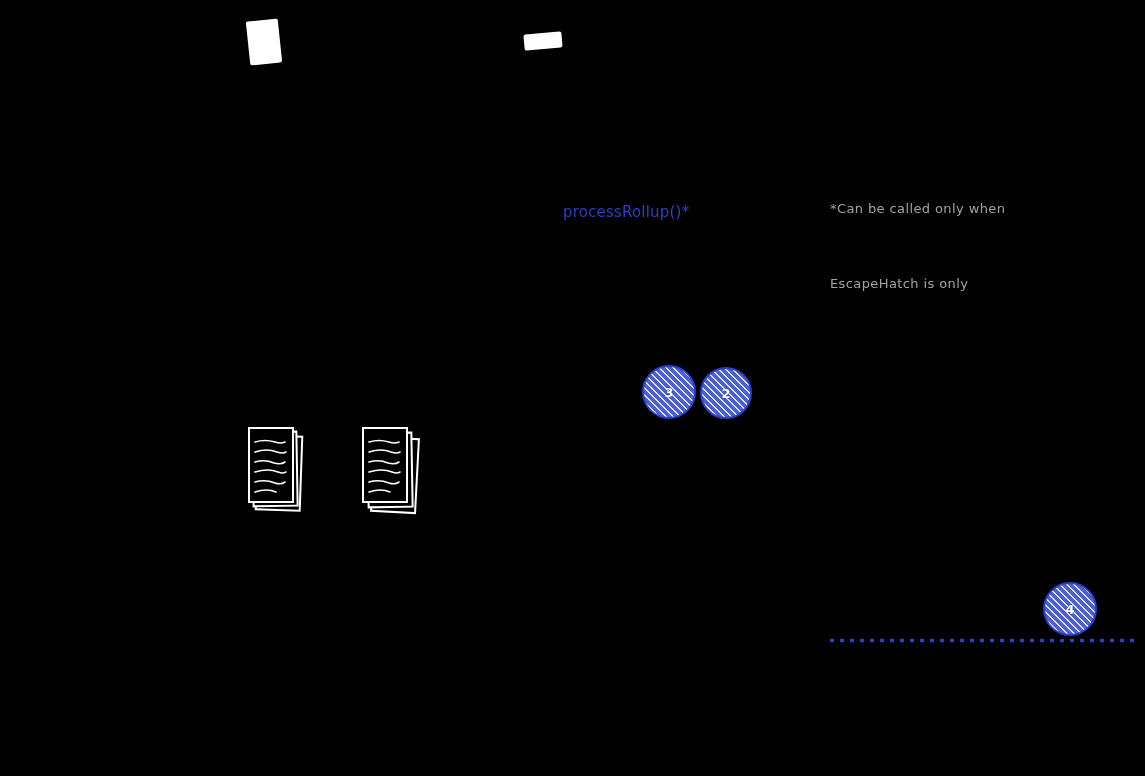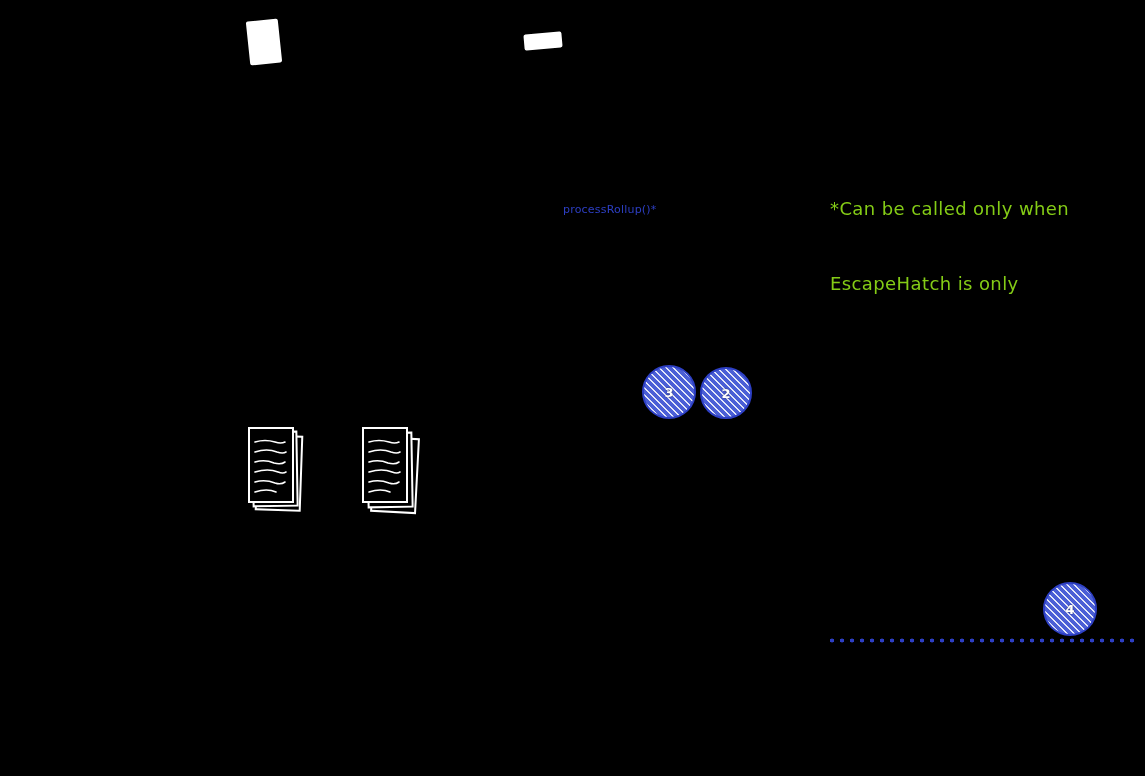--- a/index.html
+++ b/index.html
@@ -28,34 +28,34 @@
     transform: rotate(-6deg);
   }
   .sticky-2 {
     left: 524px; top: 33px;
     width: 38px; height: 16px;
     transform: rotate(-5deg);
   }
 
   
   .annotation {
-    color: #84cc16;
+    color: #a3a3a3;
     font-family: "DejaVu Sans", sans-serif;
-    font-size: 18px;
+    font-size: 13px;
     line-height: 25px;
     letter-spacing: 0.4px;
     white-space: pre;
   }
   .annotation-block { left: 830px; top: 146px; }
 
   
   .method-label {
     color: #2d3fc4;
     font-family: "DejaVu Sans", sans-serif;
-    font-size: 11px;
+    font-size: 15px;
     letter-spacing: 0.2px;
     white-space: pre;
   }
   .method-label-pos { left: 563px; top: 203px; }
 
   
   .doc-stack { width: 62px; height: 92px; }
   .doc-stack svg { display: block; }
 
   

